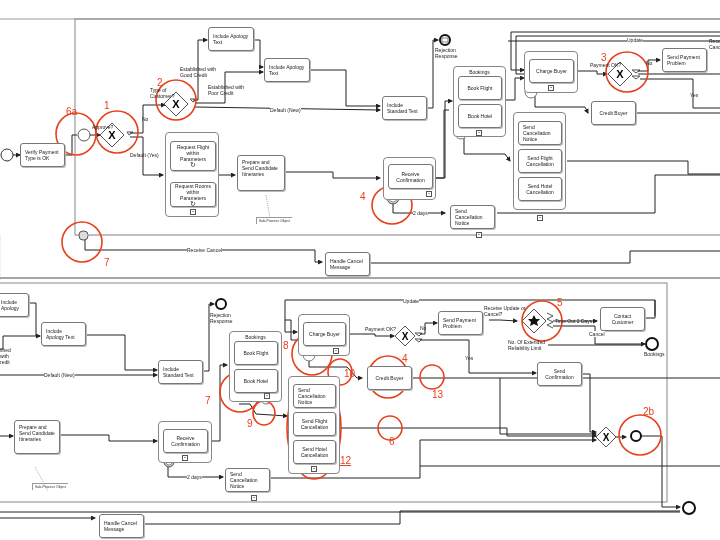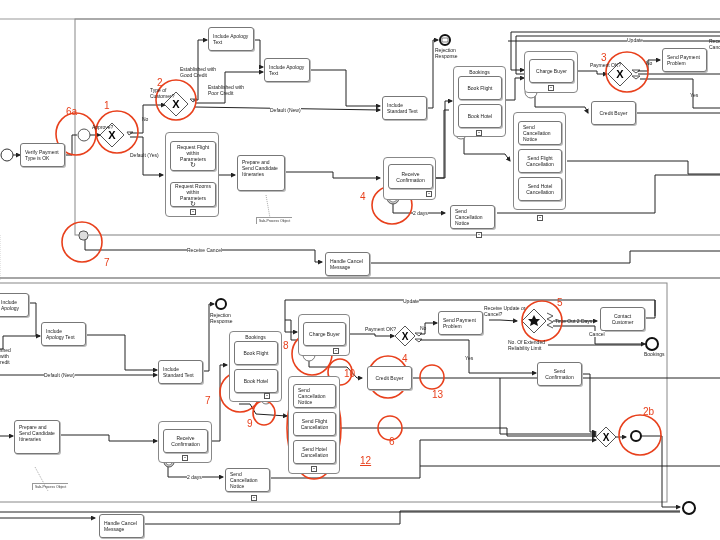--- a/index.html
+++ b/index.html
@@ -365,15 +365,15 @@
 <div class="label" style="left:644px;top:351px;">Bookings</div>
 <div class="label" style="left:187px;top:474px;background:#fff;">2 days</div>
 
 <div class="red" style="left:557px;top:297px;">5</div>
 <div class="red" style="left:643px;top:406px;">2b</div>
 <div class="red" style="left:205px;top:395px;">7</div>
 <div class="red" style="left:283px;top:340px;">8</div>
 <div class="red" style="left:247px;top:418px;">9</div>
 <div class="red" style="left:344px;top:368px;">10</div>
 <div class="red" style="left:402px;top:353px;">4</div>
-<div class="red" style="left:360px;top:455px;text-decoration:underline;">12</div>
+<div class="red" style="left:340px;top:455px;text-decoration:underline;">12</div>
 <div class="red" style="left:432px;top:389px;">13</div>
 <div class="red" style="left:389px;top:436px;">6</div>
 
 </body></html>

